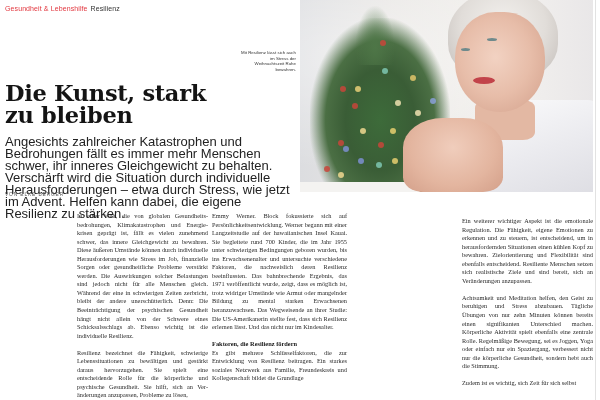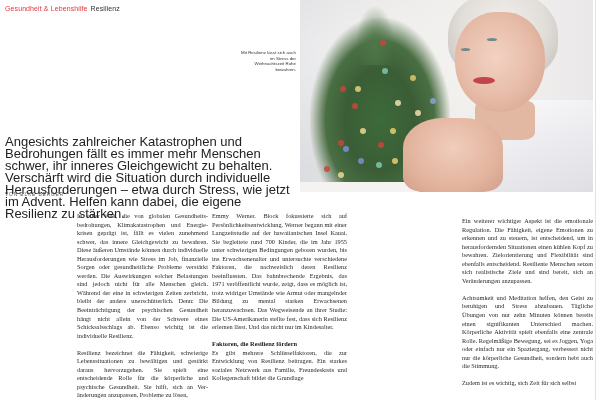--- a/index.html
+++ b/index.html
@@ -96,20 +96,24 @@
     <div class="neck"></div>
     <div class="hair"></div>
     <div class="face"></div>
     <div class="eye1"></div>
     <div class="eye2"></div>
     <div class="lips"></div>
     <div class="mug"></div>
     <div class="hands"></div>
   </div>
 
+  <h1 class="headline">
+    <span>Die Kunst, stark</span><br>
+    <span>zu bleiben</span>
+  </h1>
 
   <p class="lead">Angesichts zahlreicher Katastrophen und Bedrohungen fällt es immer mehr Menschen schwer, ihr inneres Gleichgewicht zu behalten. Verschärft wird die Situation durch individuelle Herausforderungen – etwa durch Stress, wie jetzt im Advent. Helfen kann dabei, die eigene Resilienz zu stärken.</p>
   <div class="byline">Von Elke Berger</div>
 
 
   <div class="col col1">
     <p>In einer Welt, die von globalen Gesundheits­bedrohungen, Klimakatastrophen und Energie­krisen geprägt ist, fällt es vielen zunehmend schwer, das innere Gleichgewicht zu bewah­ren. Diese äußeren Umstände können durch individuelle Herausforderungen wie Stress im Job, finanzielle Sorgen oder gesundheitliche Probleme verstärkt werden. Die Auswirkun­gen solcher Belastungen sind jedoch nicht für alle Menschen gleich. Während der eine in schwierigen Zeiten zerbricht, bleibt der andere unerschütterlich. Denn: Die Beeinträchtigung der psychischen Gesundheit hängt nicht allein von der Schwere eines Schicksalsschlags ab. Ebenso wichtig ist die individuelle Resilienz.</p>
     <p>Resilienz bezeichnet die Fähigkeit, schwie­rige Lebenssituationen zu bewältigen und gestärkt daraus hervorzugehen. Sie spielt eine entscheidende Rolle für die körperliche und psychische Gesundheit. Sie hilft, sich an Ver­änderungen anzupassen, Probleme zu lösen,</p>
   </div>
 

